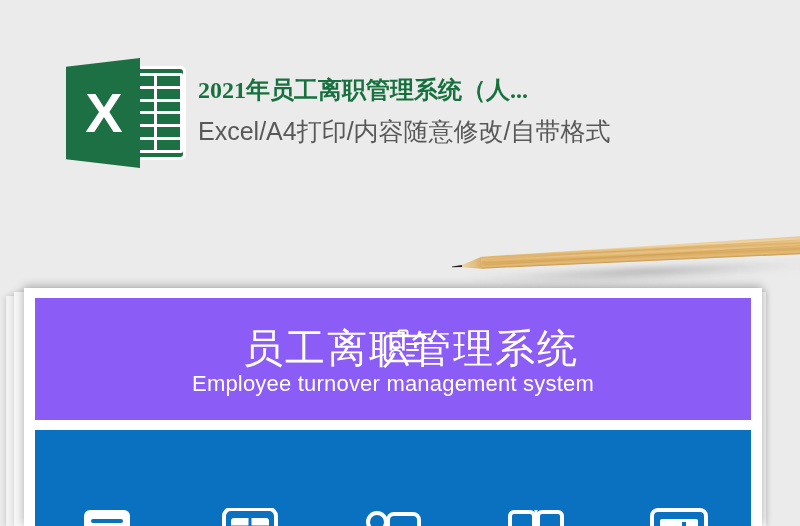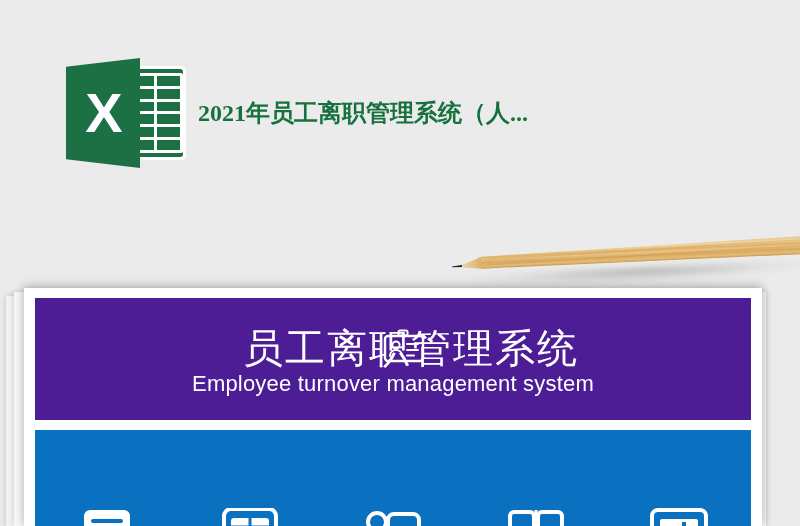--- a/index.html
+++ b/index.html
@@ -196,21 +196,21 @@
     overflow: hidden;
   }
 
   
   #banner-panel {
     position: absolute;
     left: 11px;
     top: 10px;
     width: 716px;
     height: 122px;
-    background: #4c1d95;
+    background: #8b5cf6;
     display: flex;
     flex-direction: column;
     align-items: center;
     justify-content: center;
   }
   #banner-title-row {
     position: relative;
     display: flex;
     align-items: center;
     justify-content: center;
@@ -302,20 +302,21 @@
           <div class="xl-cell"></div>
           <div class="xl-cell"></div>
         </div>
       </div>
       <div class="xl-front"></div>
       <div class="xl-x">X</div>
     </div>
 
     <div id="header-text">
       <div id="template-title">2021年员工离职管理系统（人...</div>
+      <div id="template-subtitle">Excel/A4打印/内容随意修改/自带格式</div>
     </div>
 
   </div>
 </div>
 
 <div id="pencil-shadow"></div>
 <svg id="pencil" viewBox="0 0 350 34" preserveAspectRatio="none">
   <defs>
     <linearGradient id="woodGrad" x1="0" y1="0" x2="0" y2="1">
       <stop offset="0%" stop-color="#e6c389"></stop>

